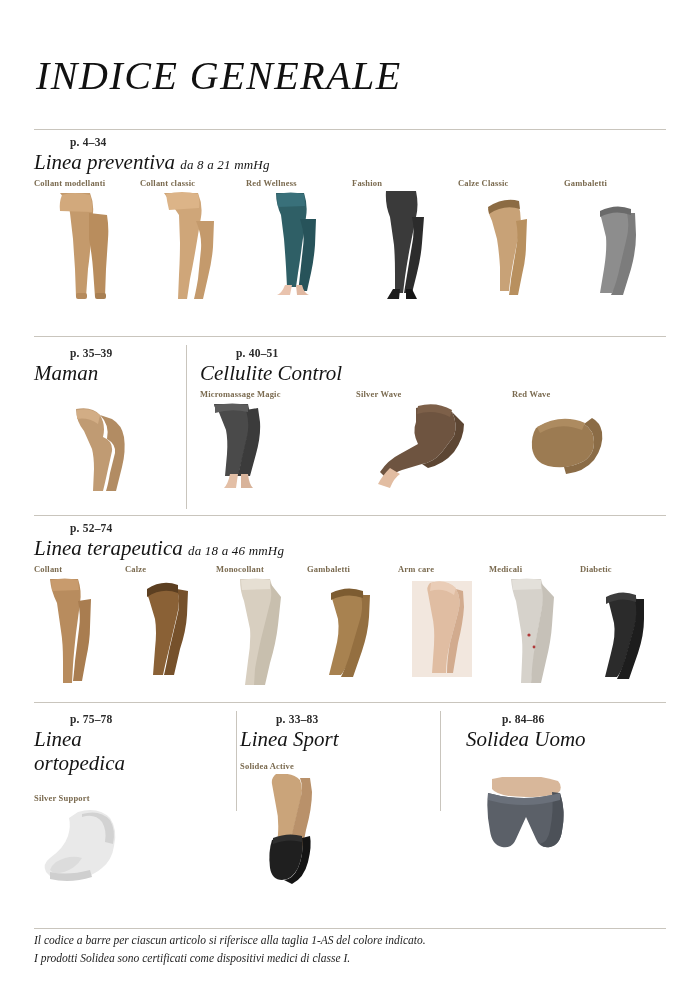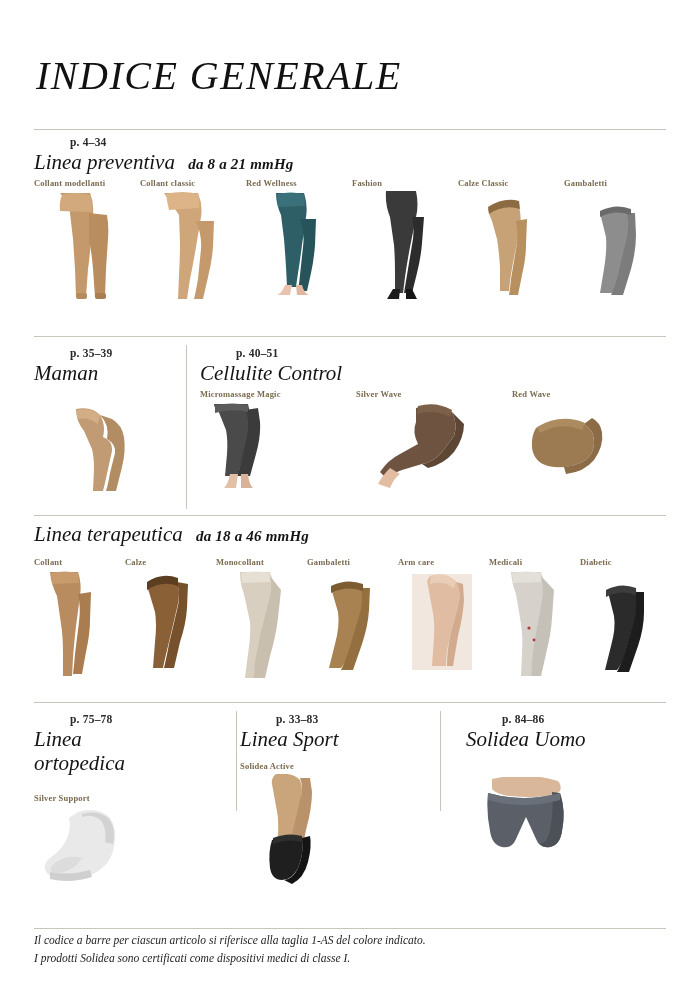--- a/index.html
+++ b/index.html
@@ -52,25 +52,24 @@
   .sect-title {
     font-family: "Liberation Serif", serif;
     font-style: italic;
     font-size: 21px;
     font-weight: 400;
     color: #141414;
     margin: 0 0 4px 0;
     line-height: 1.15;
   }
   .sect-title .sub {
-    font-size: 15px;
+    font-size: 13px;
     font-style: italic;
-    font-weight: bold;
+    font-weight: normal;
     letter-spacing: .2px;
-    margin-left: 8px;
   }
 
   .cap {
     font-family: "Liberation Serif", serif;
     font-size: 8.5px;
     font-weight: bold;
     color: #7a6a4f;
     letter-spacing: .2px;
     margin-bottom: 2px;
     height: 11px;
@@ -261,26 +260,27 @@
               </svg>
             </div>
           </div>
         </div>
       </div>
     </div>
   </div>
 
   <hr class="rule">
   <div class="section" style="height:180px;">
+    <div class="pagenum">p. 52–74</div>
     <div class="sect-title">
       <span>Linea terapeutica</span>
       <span class="sub">da 18 a 46 mmHg</span>
     </div>
 
-    <div class="row" style="margin-top:11px;justify-content:space-between;">
+    <div class="row" style="margin-top:4px;justify-content:space-between;">
 
       <div class="item" style="width:91px;">
         <div class="cap">Collant</div>
         <div class="fig" style="width:91px;height:112px;">
           <svg width="91" height="112" viewBox="0 0 91 112">
             <path d="M16 2 h28 q4 12 2 24 l-4 30 q-2 18 -3 32 l-1 18 h-9 l0 -22 q0 -18 -2 -30 l-4 -28 q-6 -12 -7 -24 z" fill="#b88c5e"></path>
             <path d="M44 24 q3 14 1 28 l-4 32 q-1 12 -2 20 h9 l4 -22 q4 -18 4 -32 l1 -28 z" fill="#a97d50"></path>
             <path d="M17 3 q14 -3 27 0 l1 10 l-27 1 z" fill="#c89b6d"></path>
           </svg>
         </div>

